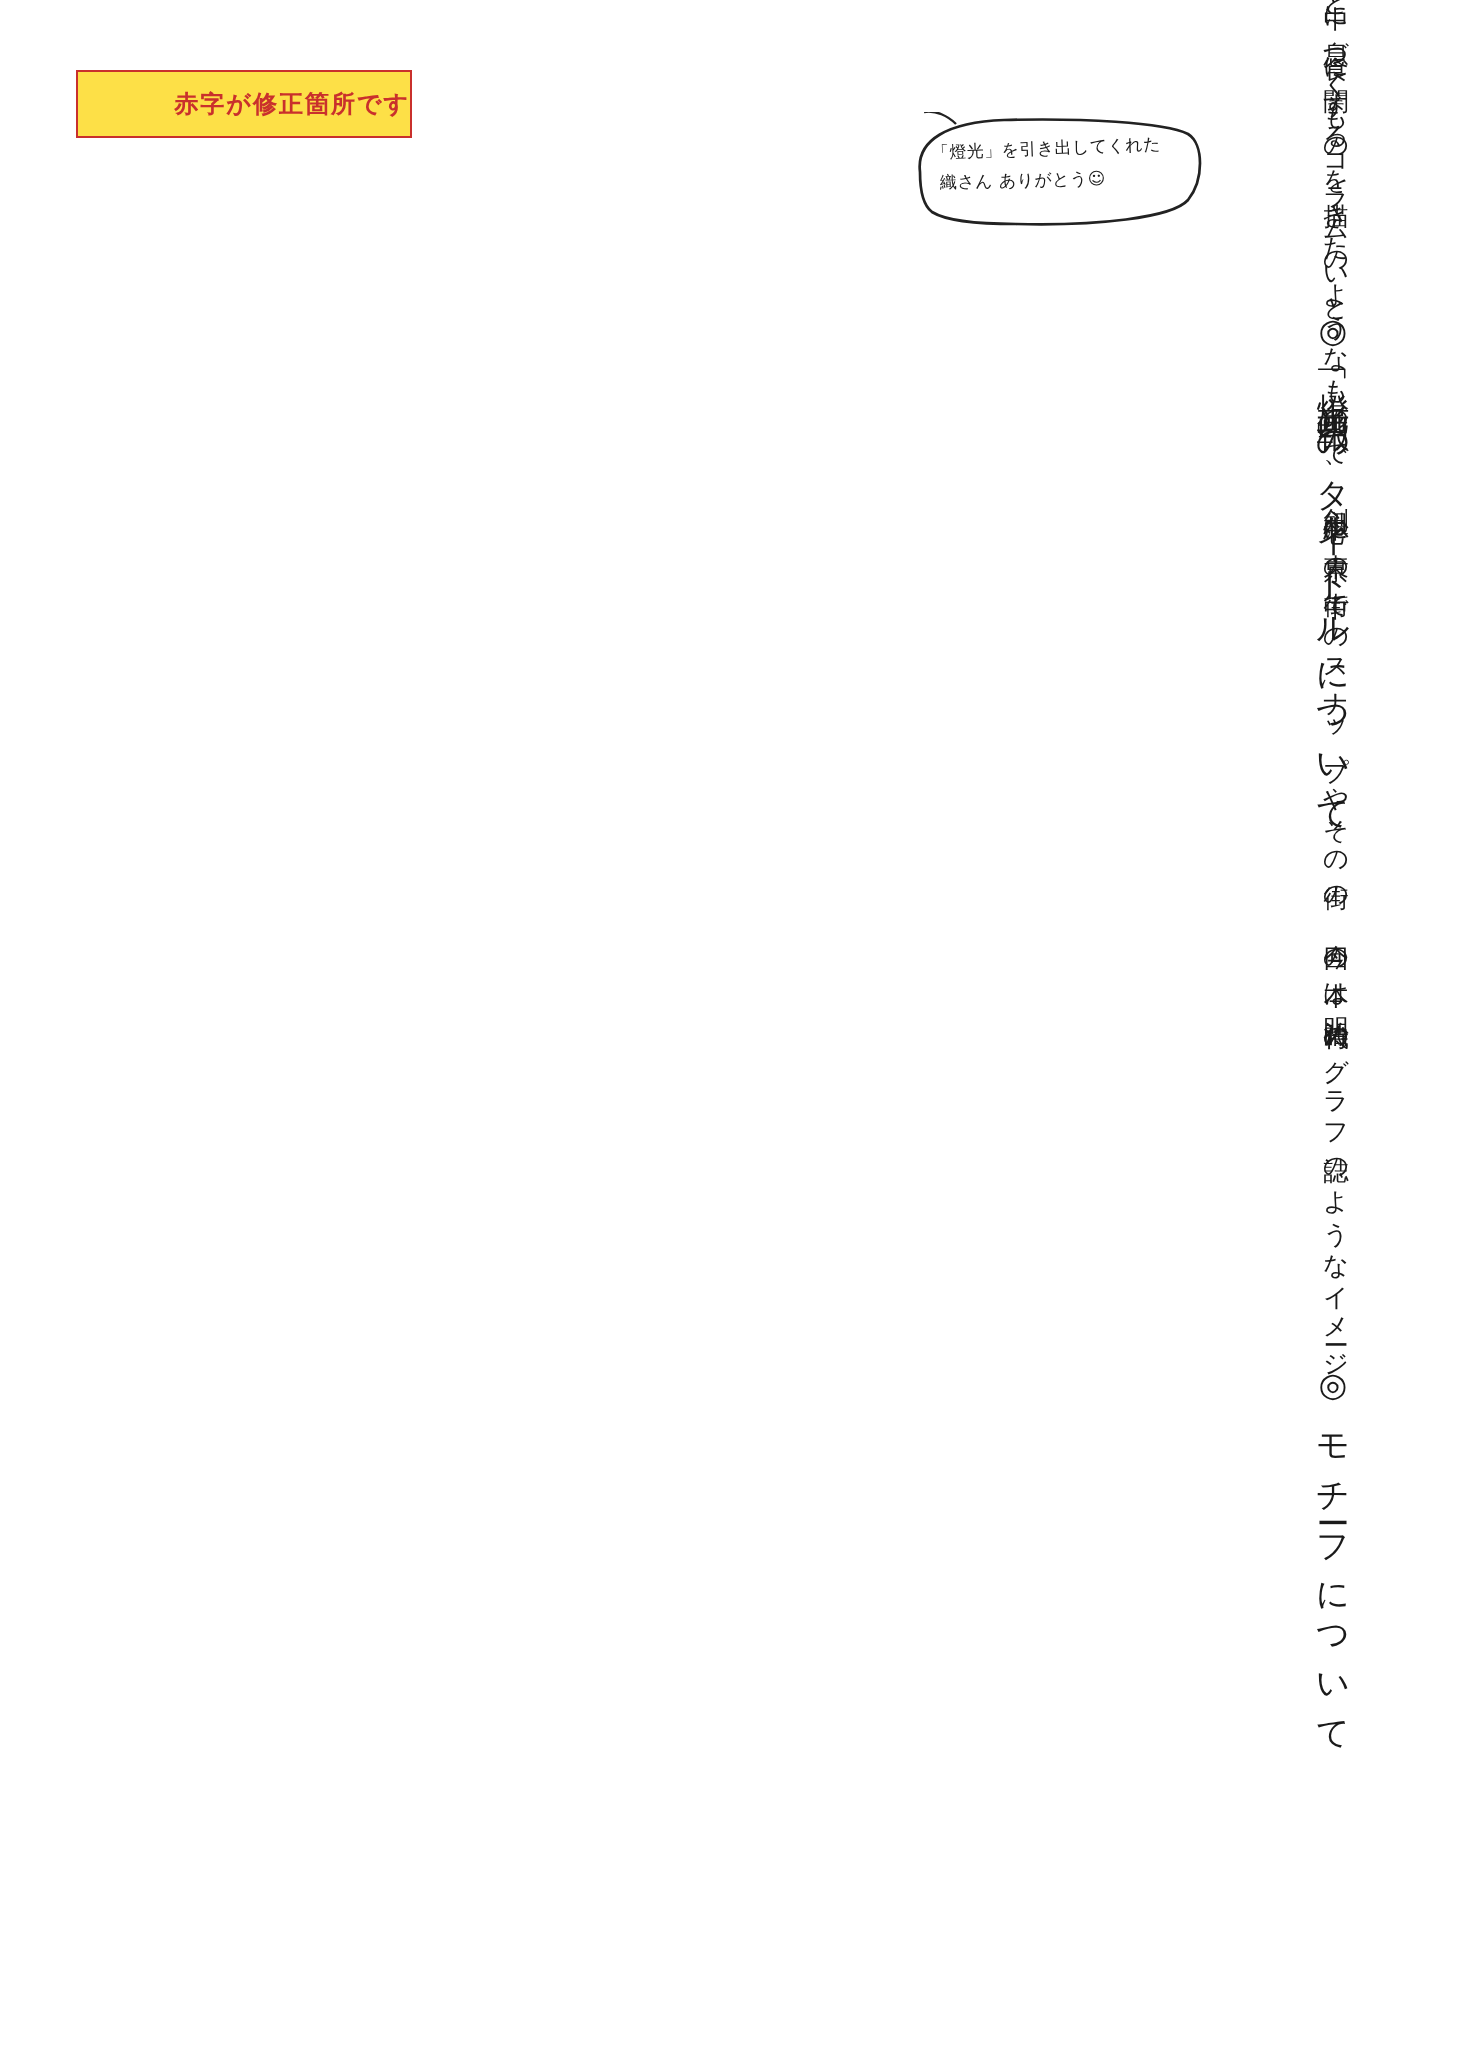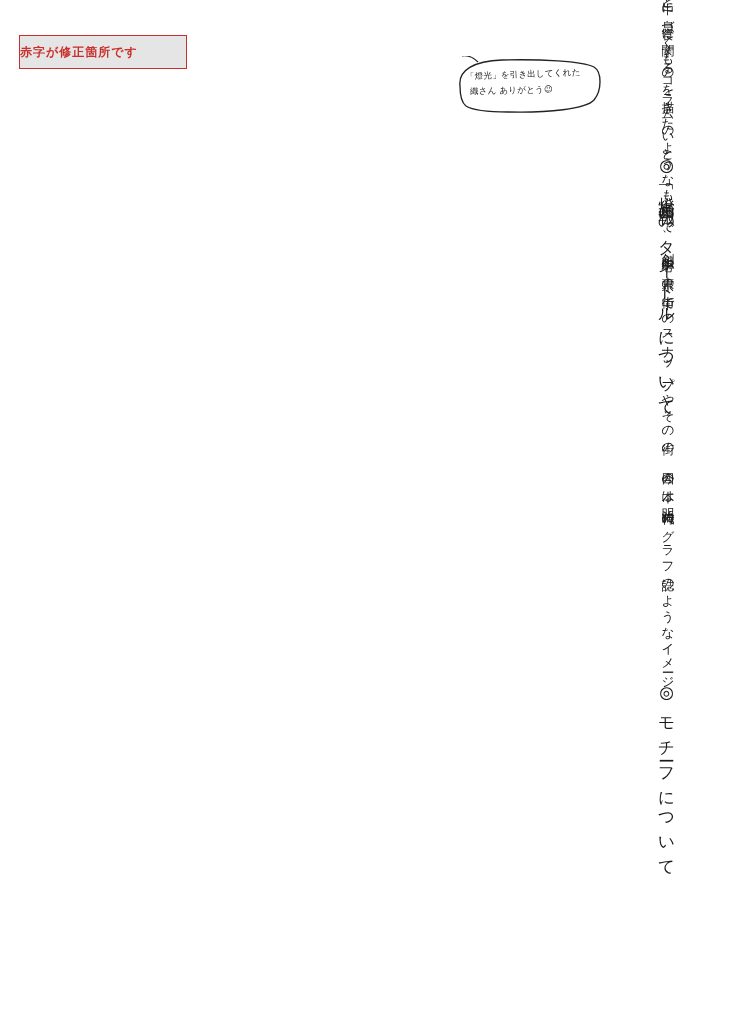--- a/index.html
+++ b/index.html
@@ -13,29 +13,29 @@
     height: 1024px;
     position: relative;
     font-family: "Liberation Serif", "DejaVu Serif", serif;
     color: #1a1a1a;
     overflow: hidden;
   }
 
   
   #annotation-box {
     position: absolute;
-    left: 19px;
+    left: 38px;
     top: 35px;
     width: 168px;
     height: 34px;
     border: 1.6px solid #c9302c;
-    background: #e5e5e5;
+    background: #fde047;
     display: flex;
     align-items: center;
-    justify-content: flex-start;
+    justify-content: flex-end;
   }
   #annotation-box .anno-text {
     color: #c9302c;
     font-size: 12px;
     letter-spacing: 1px;
     font-family: "DejaVu Sans", "Liberation Sans", sans-serif;
     font-weight: 600;
     white-space: nowrap;
   }
 

